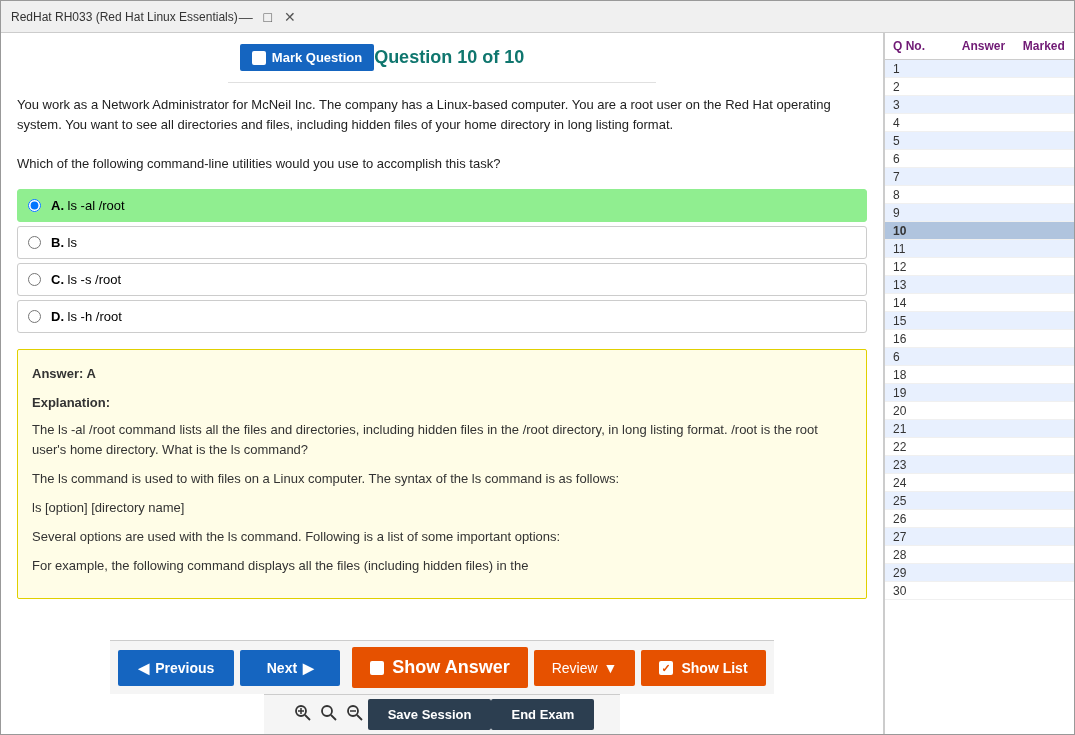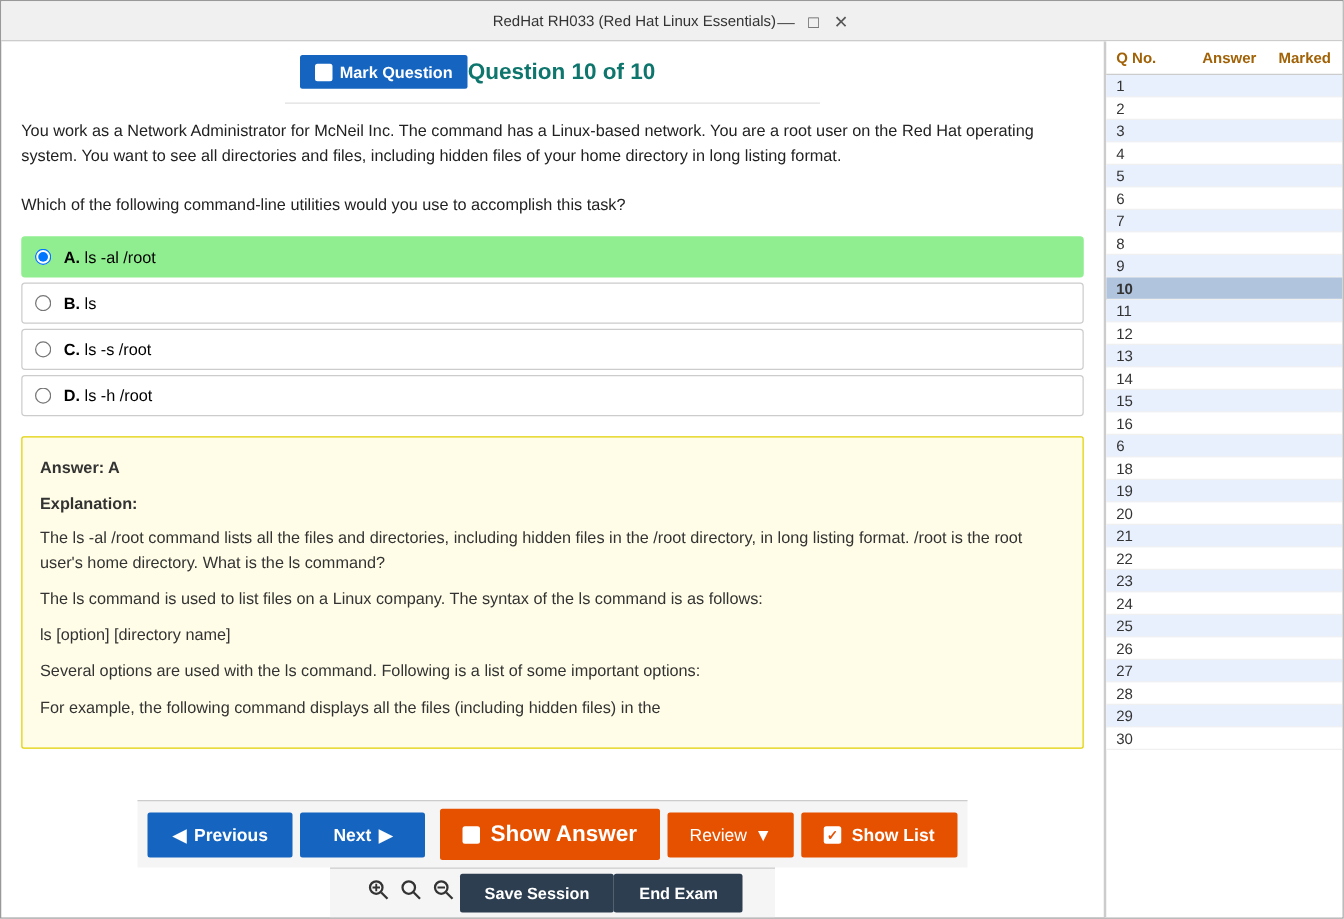--- a/index.html
+++ b/index.html
@@ -15,21 +15,21 @@
       box-shadow: 2px 2px 8px rgba(0,0,0,0.3);
     }
 
     
     .title-bar {
       background: #f0f0f0;
       border-bottom: 1px solid #ccc;
       padding: 5px 10px;
       display: flex;
       align-items: center;
-      justify-content: center;
+      justify-content: flex-start;
       height: 32px;
       min-height: 32px;
     }
     .title-bar-title {
       font-size: 12px;
       color: #333;
     }
     .title-bar-controls {
       display: flex;
       gap: 6px;
@@ -166,21 +166,21 @@
       width: 190px;
       display: flex;
       flex-direction: column;
       background: #fff;
       border-left: 1px solid #ccc;
     }
     .right-panel-header {
       display: flex;
       font-size: 12px;
       font-weight: bold;
-      color: #a16207;
+      color: #701a75;
       border-bottom: 1px solid #ccc;
       padding: 6px 0;
     }
     .right-panel-header .col {
       flex: 1;
       text-align: center;
     }
     .right-panel-header .col-qno {
       width: 40px;
       text-align: left;
@@ -352,21 +352,21 @@
         <button class="mark-btn">
           <span class="checkbox-icon"></span>
           <span>Mark Question</span>
         </button>
         <span class="question-title">Question 10 of 10</span>
         <div style="min-width:120px;"></div>
       </div>
 
       <div class="question-body scrollbar-area">
         <div class="question-text">
-          <p id="qtext1">You work as a Network Administrator for McNeil Inc. The command has a Linux-based network. You are a root user on the Red Hat operating system. You want to see all directories and files, including hidden files of your home directory in long listing format.</p>
+          <p id="qtext1">You work as a Network Administrator for McNeil Inc. The company has a Linux-based computer. You are a root user on the Red Hat operating system. You want to see all directories and files, including hidden files of your home directory in long listing format.</p>
           <br>
           <p id="qtext2">Which of the following command-line utilities would you use to accomplish this task?</p>
         </div>
 
         <div class="options-list">
           <div class="option-item selected">
             <input type="radio" name="answer" checked="" style="">
             <span><strong>A.</strong> ls -al /root</span>
           </div>
           <div class="option-item">
@@ -380,21 +380,21 @@
           <div class="option-item">
             <input type="radio" name="answer" style="">
             <span><strong>D.</strong> ls -h /root</span>
           </div>
         </div>
 
         <div class="answer-box">
           <div class="answer-label">Answer: A</div>
           <div class="explanation-label">Explanation:</div>
           <p id="exp1">The ls -al /root command lists all the files and directories, including hidden files in the /root directory, in long listing format. /root is the root user's home directory. What is the ls command?</p>
-          <p id="exp2">The ls command is used to list files on a Linux company. The syntax of the ls command is as follows:</p>
+          <p id="exp2">The ls command is used to with files on a Linux computer. The syntax of the ls command is as follows:</p>
           <p id="exp3">ls [option] [directory name]</p>
           <p id="exp4">Several options are used with the ls command. Following is a list of some important options:</p>
           <p id="exp5">For example, the following command displays all the files (including hidden files) in the</p>
         </div>
       </div>
 
       <div class="bottom-toolbar">
         <button class="nav-btn">
           <span>◀</span>
           <span>Previous</span>

